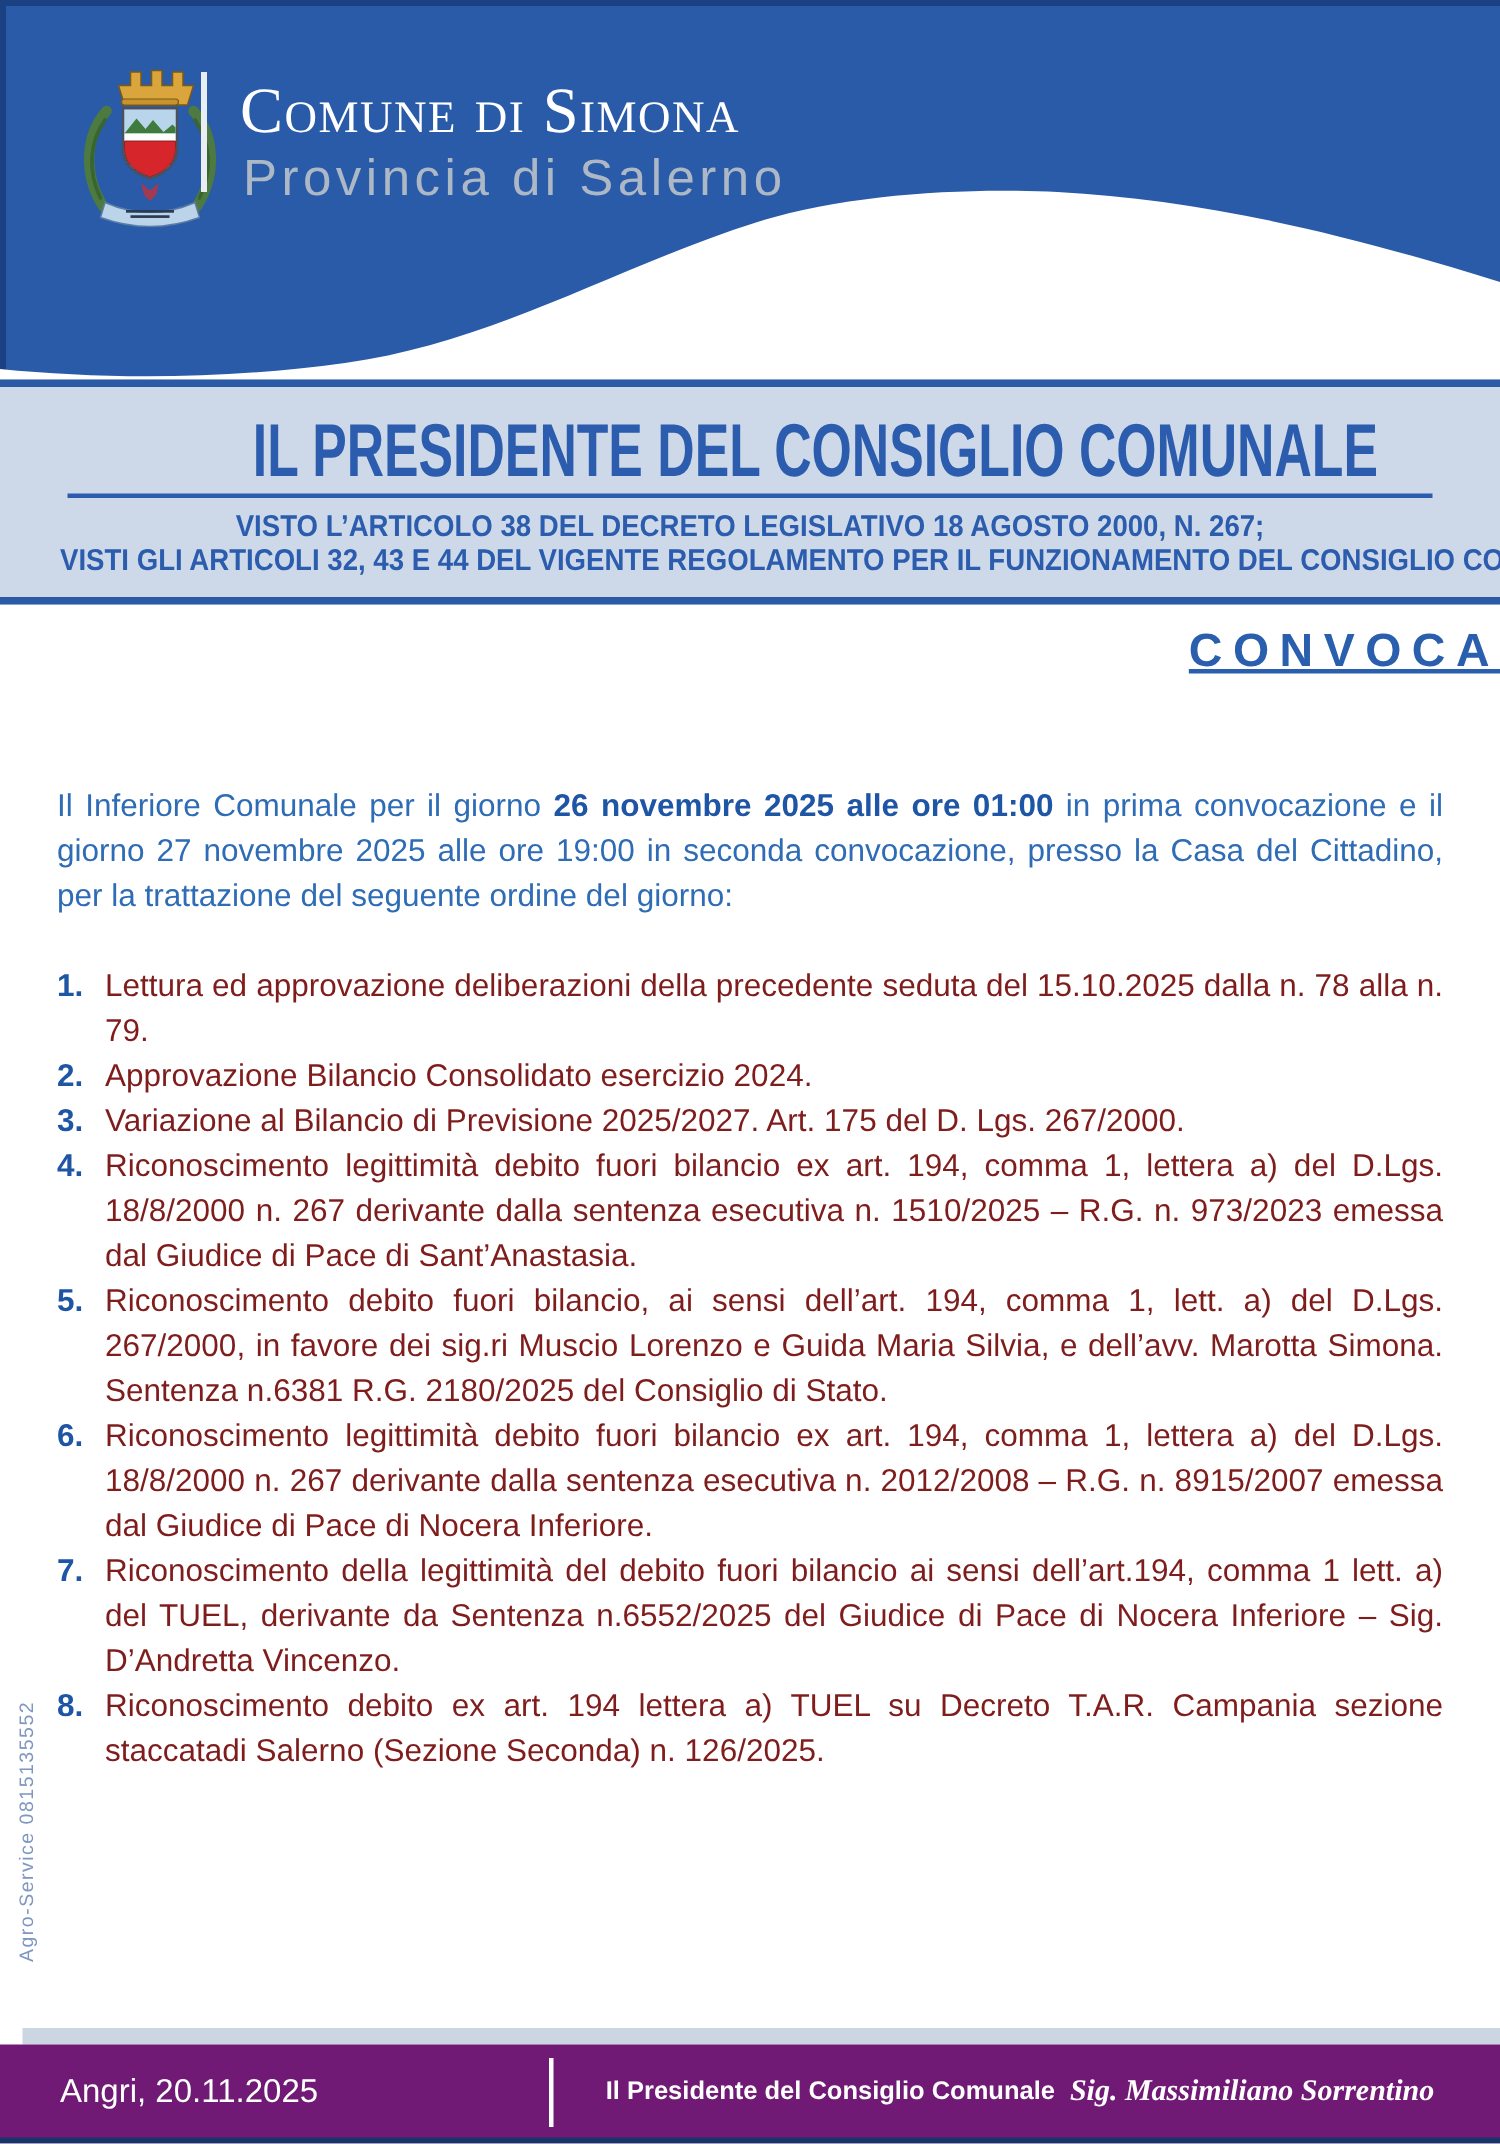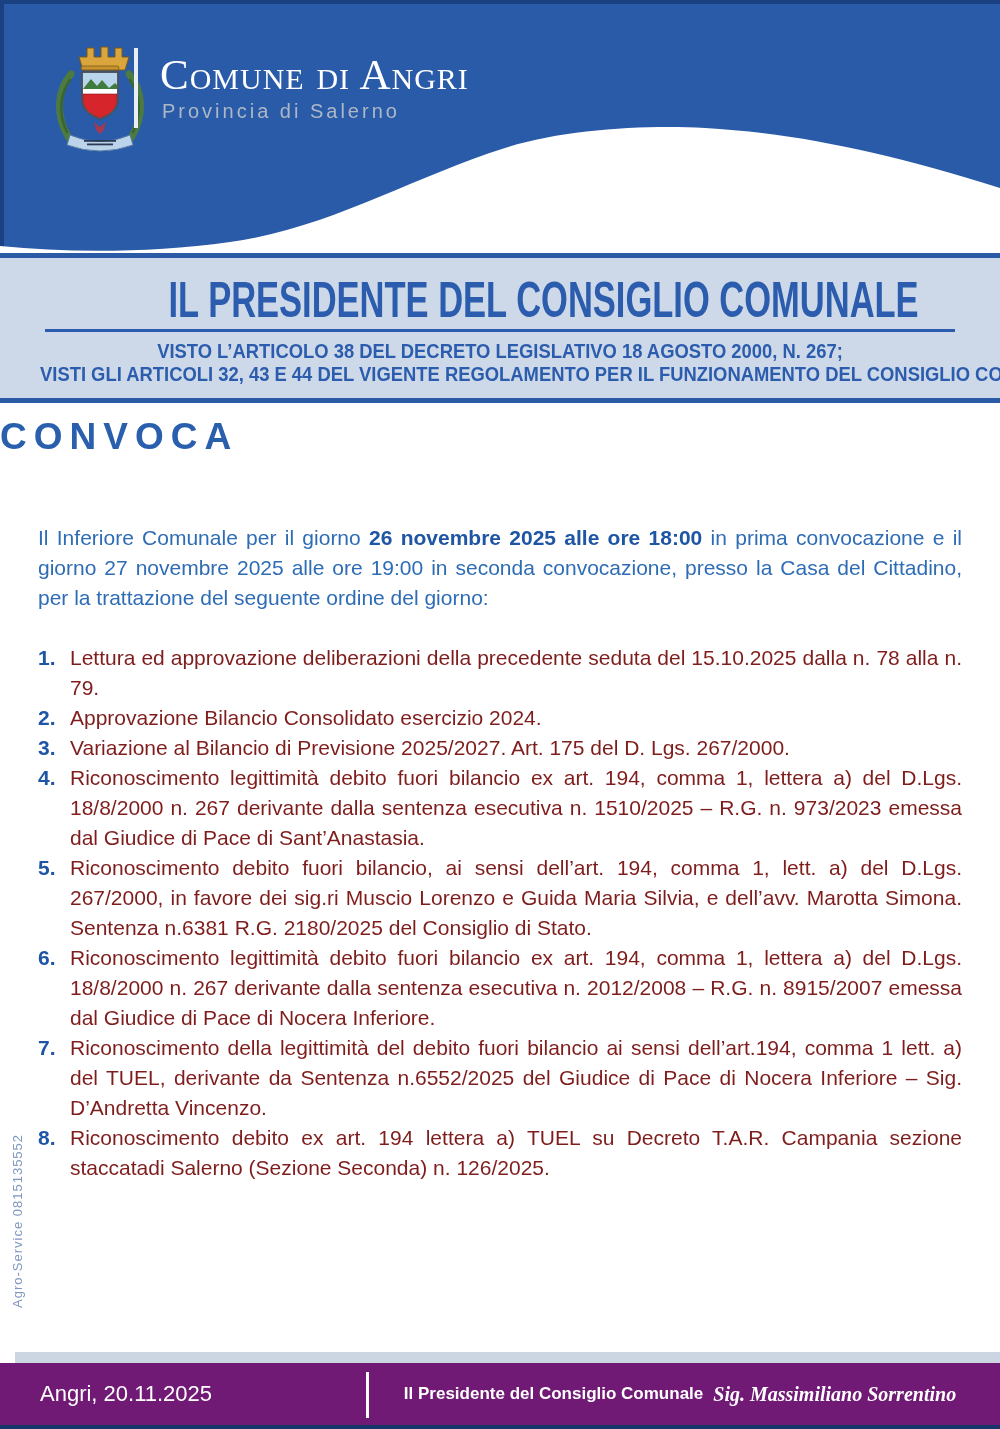--- a/index.html
+++ b/index.html
@@ -14,39 +14,39 @@
   .wave{position:absolute;left:0;top:0;width:1000px;height:258px;display:block;}
   .crest{position:absolute;left:54px;top:36px;width:92px;height:118px;}
   .crest-divider{position:absolute;left:134px;top:48px;width:4px;height:80px;background:#e9eef5;}
   .muni-name{
     position:absolute;left:160px;top:52px;color:#ffffff;
     font-family:"Liberation Serif",serif;font-variant:small-caps;
     font-size:43px;letter-spacing:1px;line-height:46px;white-space:nowrap;
   }
   .prov-name{
     position:absolute;left:162px;top:100px;color:#adb8c6;
-    font-size:20px;letter-spacing:3px;white-space:nowrap;
+    font-size:34px;letter-spacing:3px;white-space:nowrap;
   }
   
   .banner{
     position:absolute;left:0;top:253px;width:1000px;height:150px;box-sizing:border-box;
     background:#cdd9e8;border-top:5px solid #2b5ba7;border-bottom:5px solid #2b5ba7;
     text-align:center;
   }
   .banner-title{
     margin-top:20px;color:#2b5cad;font-weight:bold;font-size:50px;line-height:44px;
     white-space:nowrap;display:inline-block;transform:scaleX(0.69);transform-origin:50% 50%;
   }
   .banner-rule{width:910px;height:3px;background:#2b5cad;margin:7px auto 8px auto;}
   .premise{color:#2b5cad;font-weight:bold;font-size:20px;line-height:23px;}
   .premise-line{display:inline-block;white-space:nowrap;transform:scaleX(0.92);transform-origin:50% 50%;display:block;}
   
   .convoca{
-    position:absolute;left:0;top:416px;width:1000px;text-align:left;
-    color:#2a5fae;font-weight:bold;font-size:37px;letter-spacing:7px;
+    position:absolute;left:0;top:416px;width:1000px;text-align:right;
+    color:#2a5fae;font-weight:bold;font-size:31px;letter-spacing:7px;text-decoration:underline;
   }
   
   .intro{
     position:absolute;left:38px;top:523px;width:924px;
     color:#2e6cb5;font-size:21px;line-height:30px;text-align:justify;
   }
   .intro b{color:#1e55a4;}
   .agenda{position:absolute;left:38px;top:643px;width:924px;}
   .agenda-item{display:flex;align-items:flex-start;}
   .agenda-num{
@@ -103,36 +103,36 @@
     <path d="M28,36 h36 v27 q0,14 -18,20 q-18,-6 -18,-20 z" fill="none" stroke="#49505e" stroke-width="1.5"></path>
 
     <path d="M40,86 l6,5 6,-5 -2,8 -4,4 -4,-4 z" fill="#a23a52"></path>
 
     <path d="M16,99 q30,13 60,0 l3,10 q-33,12 -66,0 z" fill="#bcd4ea" stroke="#5a7ca6" stroke-width="1"></path>
     <rect x="30" y="104" width="32" height="1.8" fill="#2b3a55"></rect>
     <rect x="33" y="107.5" width="26" height="1.8" fill="#2b3a55"></rect>
   </svg>
 
   <div class="crest-divider"></div>
-  <div class="muni-name">Comune di Angri</div>
+  <div class="muni-name">Comune di Simona</div>
   <div class="prov-name">Provincia di Salerno</div>
 </div>
 
 <div class="banner">
   <span class="banner-title">IL PRESIDENTE DEL CONSIGLIO COMUNALE</span>
   <div class="banner-rule"></div>
   <div class="premise">
     <span class="premise-line">VISTO L’ARTICOLO 38 DEL DECRETO LEGISLATIVO 18 AGOSTO 2000, N. 267;</span>
     <span class="premise-line">VISTI GLI ARTICOLI 32, 43 E 44 DEL VIGENTE REGOLAMENTO PER IL FUNZIONAMENTO DEL CONSIGLIO COMUNALE;</span>
   </div>
 </div>
 
 <div class="convoca">CONVOCA</div>
 
-<div class="intro"><span>Il Inferiore Comunale per il giorno </span><b>26 novembre 2025 alle ore 18:00</b><span> in prima convocazione e il giorno 27 novembre 2025 alle ore 19:00 in seconda convocazione, presso la Casa del Cittadino, per la trattazione del seguente ordine del giorno:</span></div>
+<div class="intro"><span>Il Inferiore Comunale per il giorno </span><b>26 novembre 2025 alle ore 01:00</b><span> in prima convocazione e il giorno 27 novembre 2025 alle ore 19:00 in seconda convocazione, presso la Casa del Cittadino, per la trattazione del seguente ordine del giorno:</span></div>
 
 <div class="agenda">
   <div class="agenda-item">
     <span class="agenda-num">1.</span>
     <div class="agenda-text">Lettura ed approvazione deliberazioni della precedente seduta del 15.10.2025 dalla n. 78 alla  n. 79.</div>
   </div>
   <div class="agenda-item">
     <span class="agenda-num">2.</span>
     <div class="agenda-text">Approvazione Bilancio Consolidato esercizio 2024.</div>
   </div>

